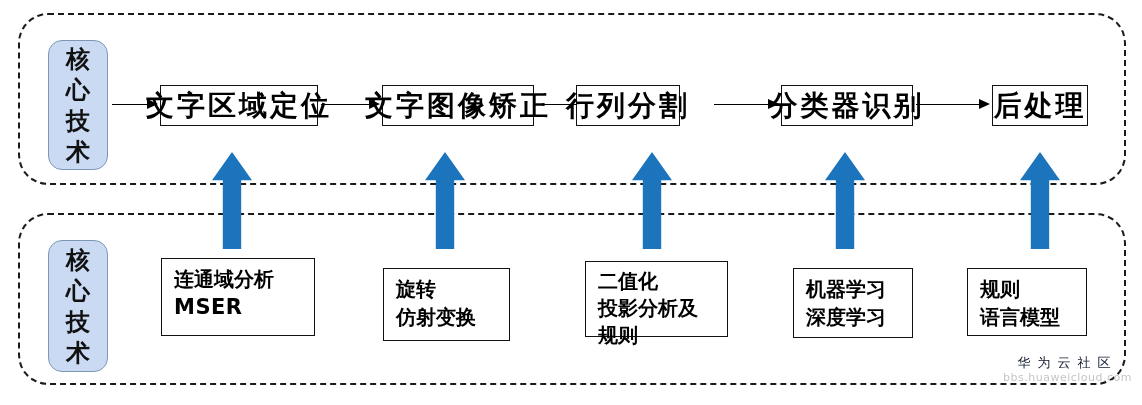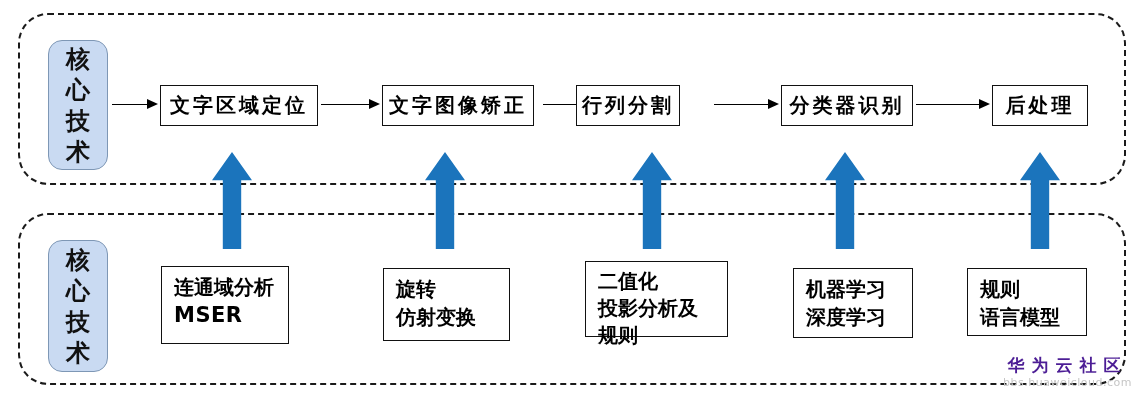--- a/index.html
+++ b/index.html
@@ -20,21 +20,21 @@
   }
   .side-label-top{left:48px;top:40px;height:130px;}
   .side-label-bottom{left:48px;top:240px;height:132px;}
   .side-label .vtext{
     width:1.1em;word-break:break-all;text-align:center;
     font-size:24px;font-weight:700;line-height:31px;color:#111;
   }
   .step{
     position:absolute;top:85px;height:41px;border:1.7px solid #111;box-sizing:border-box;
     background:#fff;display:flex;align-items:center;justify-content:center;
-    font-size:20px;font-weight:600;letter-spacing:3px;white-space:nowrap;
+    font-size:28px;font-weight:600;letter-spacing:3px;white-space:nowrap;
   }
   .step1{left:160px;width:158px;}
   .step2{left:382px;width:152px;}
   .step3{left:576px;width:104px;}
   .step4{left:781px;width:132px;}
   .step5{left:992px;width:96px;}
   .harrow{position:absolute;top:104px;height:0;border-top:1.7px solid #000;}
   .harrow::after{
     content:"";position:absolute;right:-2px;top:-6px;
     border-left:11px solid #000;border-top:5px solid transparent;border-bottom:5px solid transparent;
@@ -50,35 +50,35 @@
   }
   .ua1{left:212px;}
   .ua2{left:425px;}
   .ua3{left:632px;}
   .ua4{left:825px;}
   .ua5{left:1020px;}
   .tech{
     position:absolute;border:1.7px solid #111;box-sizing:border-box;background:#fff;
     padding:6px 8px 4px 12px;font-size:20px;font-weight:600;line-height:28px;white-space:nowrap;
   }
-  .tech1{left:161px;top:266px;width:128px;height:78px;}
+  .tech1{left:161px;top:258px;width:154px;height:78px;}
   .tech2{left:383px;top:268px;width:127px;height:73px;}
   .tech3{left:585px;top:261px;width:143px;height:76px;line-height:27px;}
   .tech4{left:793px;top:268px;width:120px;height:70px;}
   .tech5{left:967px;top:268px;width:120px;height:68px;}
   .tech .latin{
     font-family:"DejaVu Sans","Liberation Sans",sans-serif;
     font-weight:700;font-size:21px;letter-spacing:0.5px;
   }
   .tech div{display:block;}
   .watermark{
     position:absolute;right:10px;top:356px;text-align:center;
     font-family:"DejaVu Sans","Liberation Sans",sans-serif;line-height:1.1;
   }
-  .wm-name{font-size:17px;font-weight:700;letter-spacing:7px;color:#4c1d95;}
+  .wm-name{font-size:13px;font-weight:400;letter-spacing:7px;color:#0f172a;}
   .wm-site{font-size:11px;color:#c6c6c6;margin-top:2px;letter-spacing:0.5px;}
 </style>
 </head>
 <body>
 
 <div class="canvas">
 
   <div class="band band-top"></div>
   <div class="band band-bottom"></div>
 

